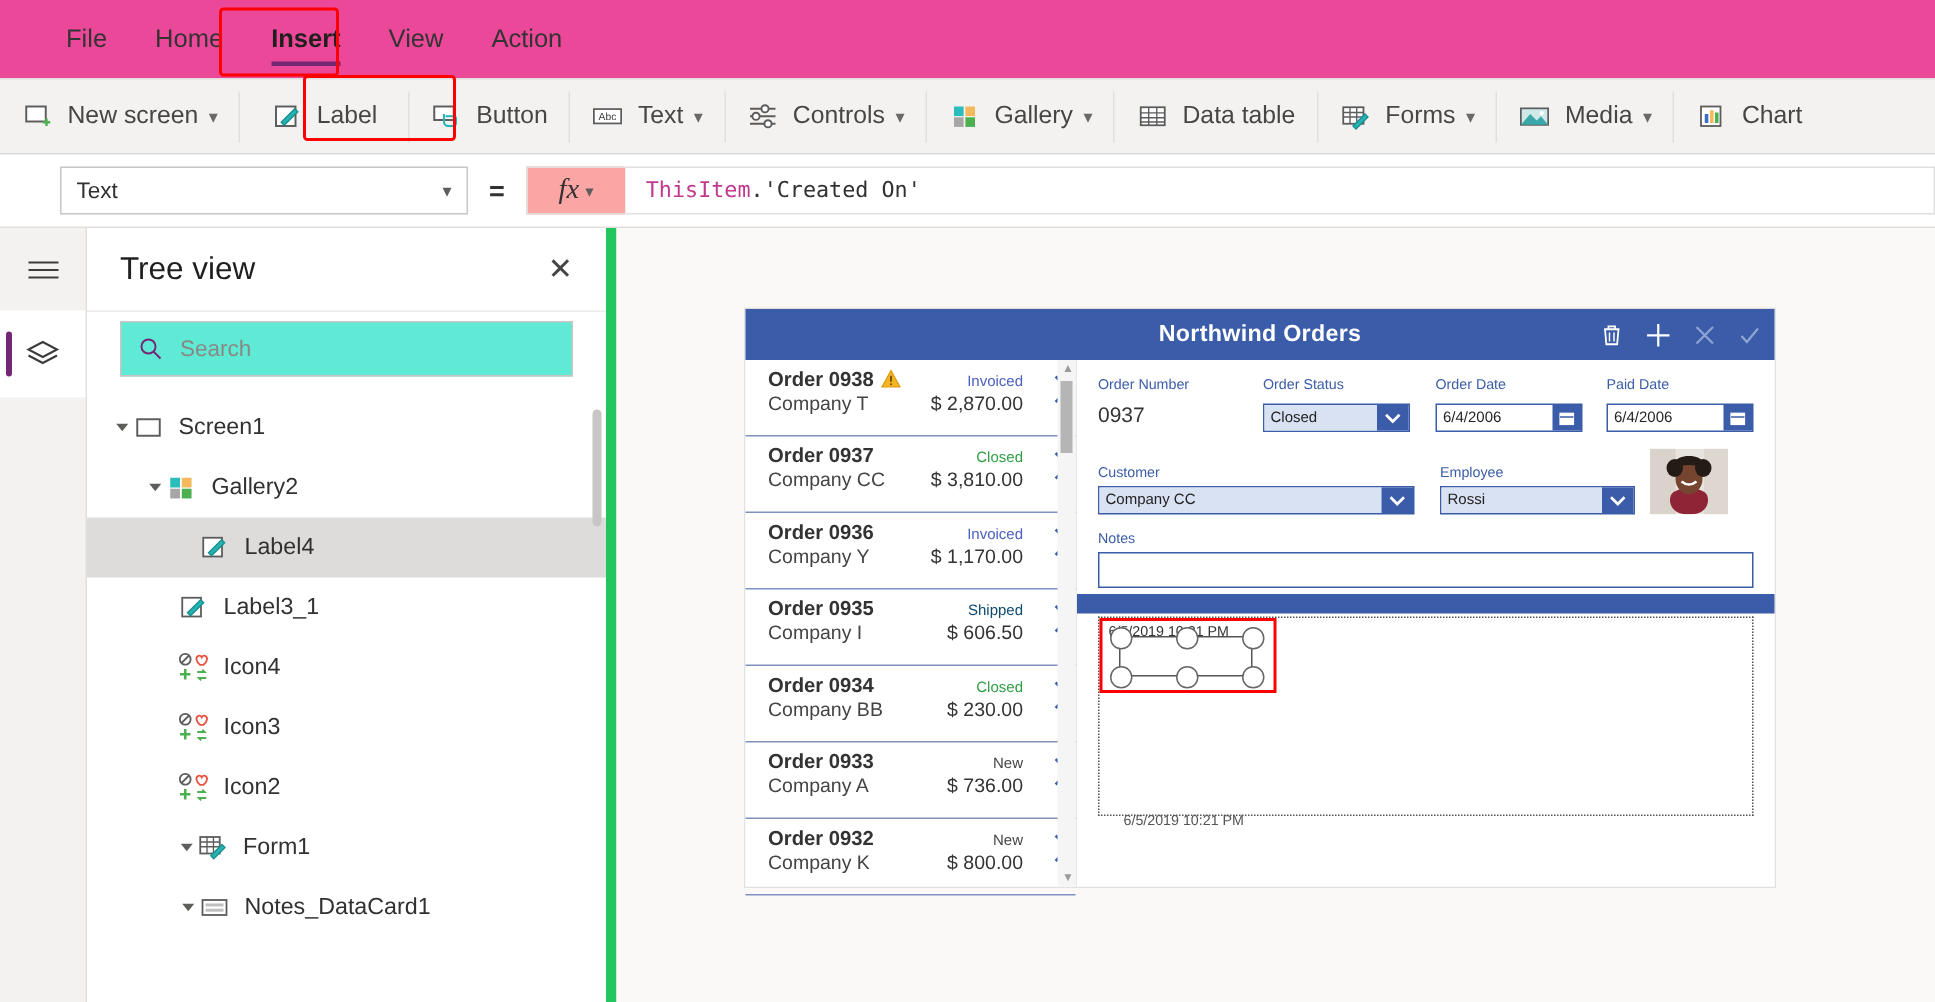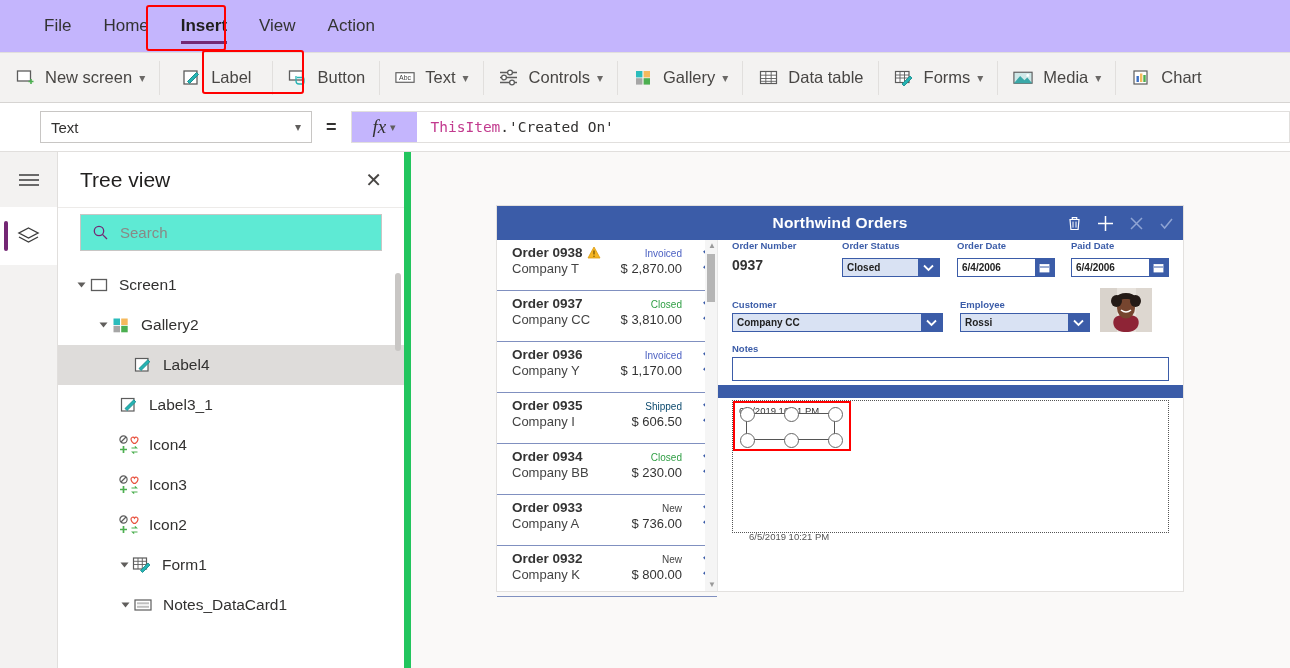--- a/index.html
+++ b/index.html
@@ -5,21 +5,21 @@
   html,body{margin:0;padding:0;}
   body{
     width:1290px;height:668px;overflow:hidden;
     font-family:"Liberation Sans",sans-serif;
     background:#ffffff;color:#323130;
     -webkit-font-smoothing:antialiased;
   }
   .app{position:relative;width:1290px;height:668px;}
 
   
-  .menubar{height:52px;display:flex;align-items:center;padding-left:30px;background:#c4b5fd;box-sizing:border-box;}
+  .menubar{height:52px;display:flex;align-items:center;padding-left:30px;background:#ec4899;box-sizing:border-box;}
   .menu-item{position:relative;font-size:17px;color:#333;padding:6px 14px;margin-right:4px;cursor:default;white-space:nowrap;}
   .menu-item.active{font-weight:bold;color:#201f1e;}
   .menu-item.active .underline{
     position:absolute;left:14px;right:14px;bottom:-2px;height:3px;background:#742774;
   }
   .hl-box{position:absolute;border:2px solid #ff0000;border-radius:3px;pointer-events:none;}
 
   
   .ribbon{height:51px;background:#f3f2f1;border-top:1px solid #e1dfdd;border-bottom:1px solid #d6d4d2;
     display:flex;align-items:center;box-sizing:border-box;}
@@ -27,21 +27,21 @@
   .rb .ico{display:inline-flex;align-items:center;justify-content:center;width:22px;height:22px;margin-right:9px;flex:none;}
   .rb .chev{margin-left:7px;color:#6b6967;font-size:12px;}
   .rb-sep{width:1px;height:34px;background:#e1dfdd;flex:none;}
 
   
   .fxbar{height:49px;display:flex;align-items:center;background:#fff;border-bottom:1px solid #e1dfdd;box-sizing:border-box;padding-left:40px;}
   .propsel{width:272px;height:32px;border:1px solid #c8c6c4;background:#fff;display:flex;align-items:center;
     padding:0 10px;font-size:15px;color:#323130;box-sizing:border-box;justify-content:space-between;}
   .propsel .chev{color:#605e5c;font-size:12px;}
   .eq{margin:0 14px;font-size:18px;color:#323130;font-weight:bold;}
-  .fxbtn{width:66px;height:32px;background:#c4b5fd;border:1px solid #e1dfdd;border-right:none;
+  .fxbtn{width:66px;height:32px;background:#fca5a5;border:1px solid #e1dfdd;border-right:none;
     display:flex;align-items:center;justify-content:center;gap:4px;box-sizing:border-box;}
   .fxbtn i{font-family:"Liberation Serif",serif;font-style:italic;font-size:19px;color:#323130;}
   .fxbtn .chev{font-size:11px;color:#605e5c;}
   .fxinput{flex:1;height:32px;border:1px solid #e1dfdd;border-left:none;background:#fff;display:flex;align-items:center;
     padding-left:14px;font-family:"DejaVu Sans Mono",monospace;font-size:14.5px;box-sizing:border-box;}
   .tok-obj{color:#c23a8e;}
   .tok-plain{color:#323130;}
 
   
   .content{position:absolute;top:152px;left:0;right:0;bottom:0;display:flex;}
@@ -86,21 +86,21 @@
   .ord{font-size:13.5px;font-weight:bold;color:#333;display:flex;align-items:center;gap:4px;}
   .status{font-size:10px;}
   .comp{font-size:13px;color:#444;}
   .amt{font-size:13px;color:#333;}
   .chev-r{position:absolute;right:6px;top:13px;width:11px;height:11px;border-right:2.4px solid #3b5ca8;border-bottom:2.4px solid #3b5ca8;transform:rotate(-45deg);}
   .gscroll{position:absolute;right:0;top:0;width:12px;height:100%;background:#f5f5f5;}
   .gscroll .thumb{position:absolute;left:2px;top:14px;width:8px;height:48px;background:#b5b5b5;}
   .gscroll .ar{position:absolute;left:3px;font-size:8px;color:#9a9a9a;line-height:1;}
 
   .detail{flex:1;background:#fff;position:relative;}
-  .form{padding:0 14px 0 14px;font-weight:bold;}
+  .form{padding:11px 14px 0 14px;}
   .frow{display:flex;}
   .fld{margin-bottom:11px;}
   .flab{font-size:9.5px;color:#3b5ca8;margin-bottom:3px;white-space:nowrap;}
   .fval{font-size:14px;color:#333;padding-top:3px;}
   .fctl{height:19px;border:1.4px solid #3b5ca8;background:#fff;display:flex;align-items:center;box-sizing:border-box;}
   .fctl .txt{flex:1;font-size:10px;color:#222;padding-left:4px;background:#d9e2f3;height:100%;display:flex;align-items:center;}
   .fctl .txt.plain{background:transparent;}
   .fctl .dd{width:21px;height:100%;background:#3b5ca8;display:flex;align-items:center;justify-content:center;flex:none;}
   .fctl .cal{width:19px;height:100%;background:#3b5ca8;display:flex;align-items:center;justify-content:center;flex:none;}
   .notes{height:22px;border:1.4px solid #3b5ca8;background:#fff;}

